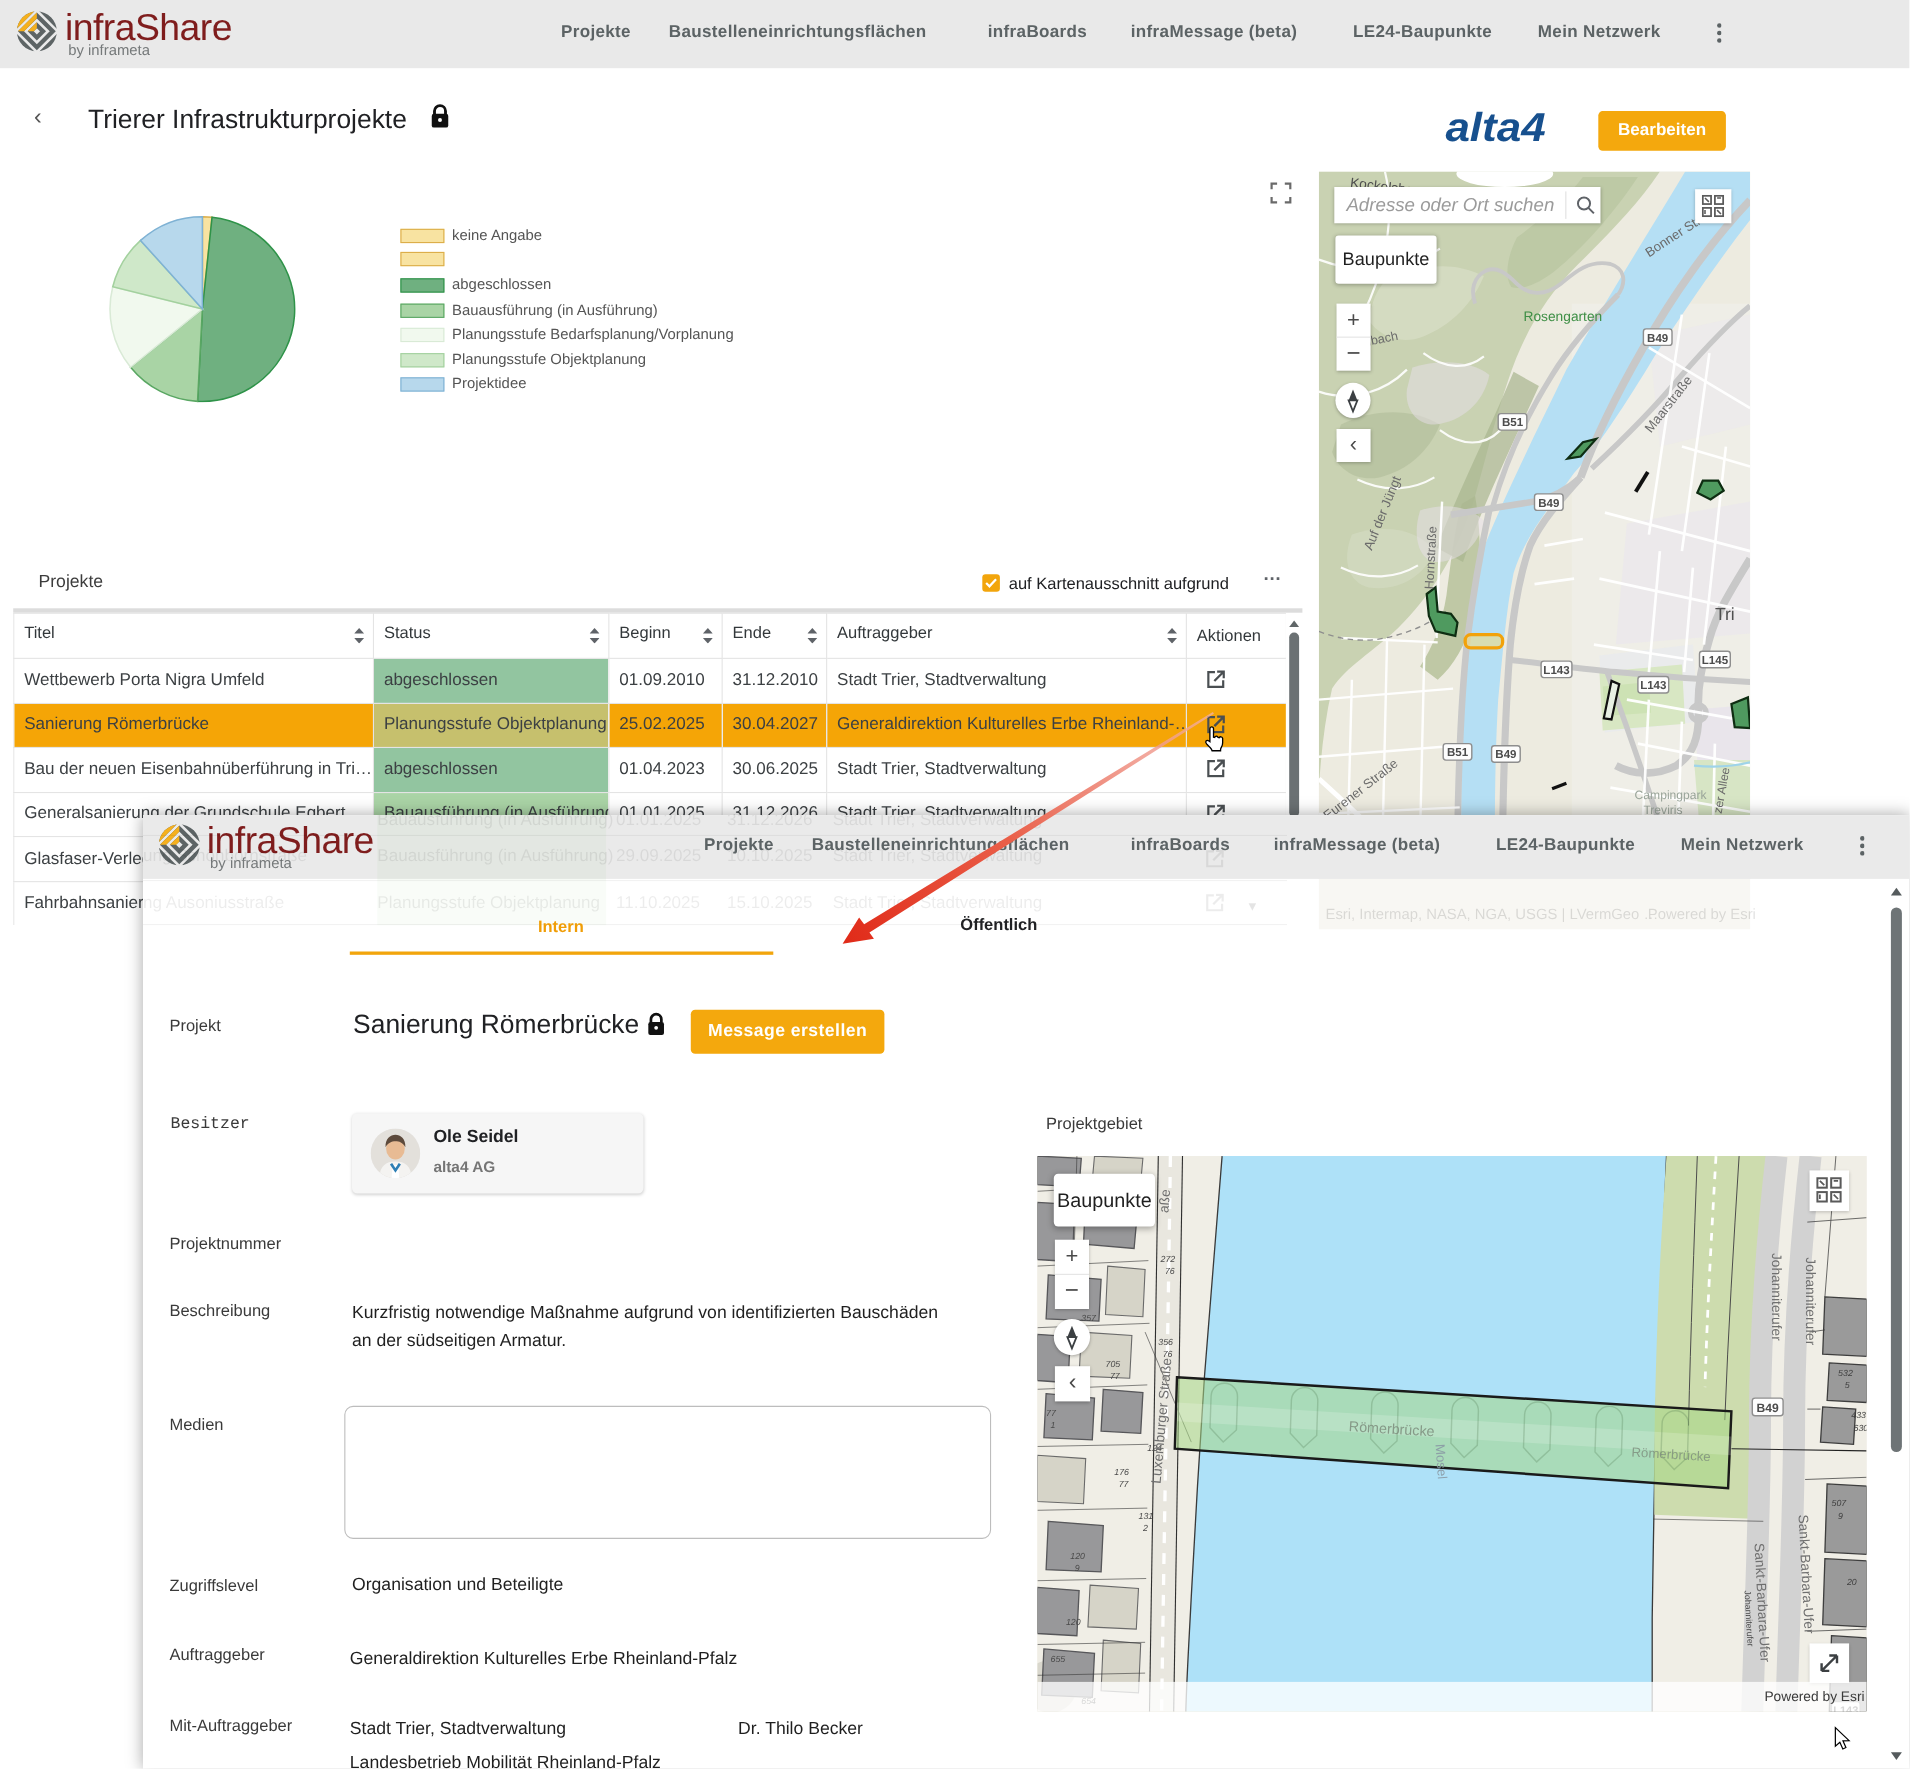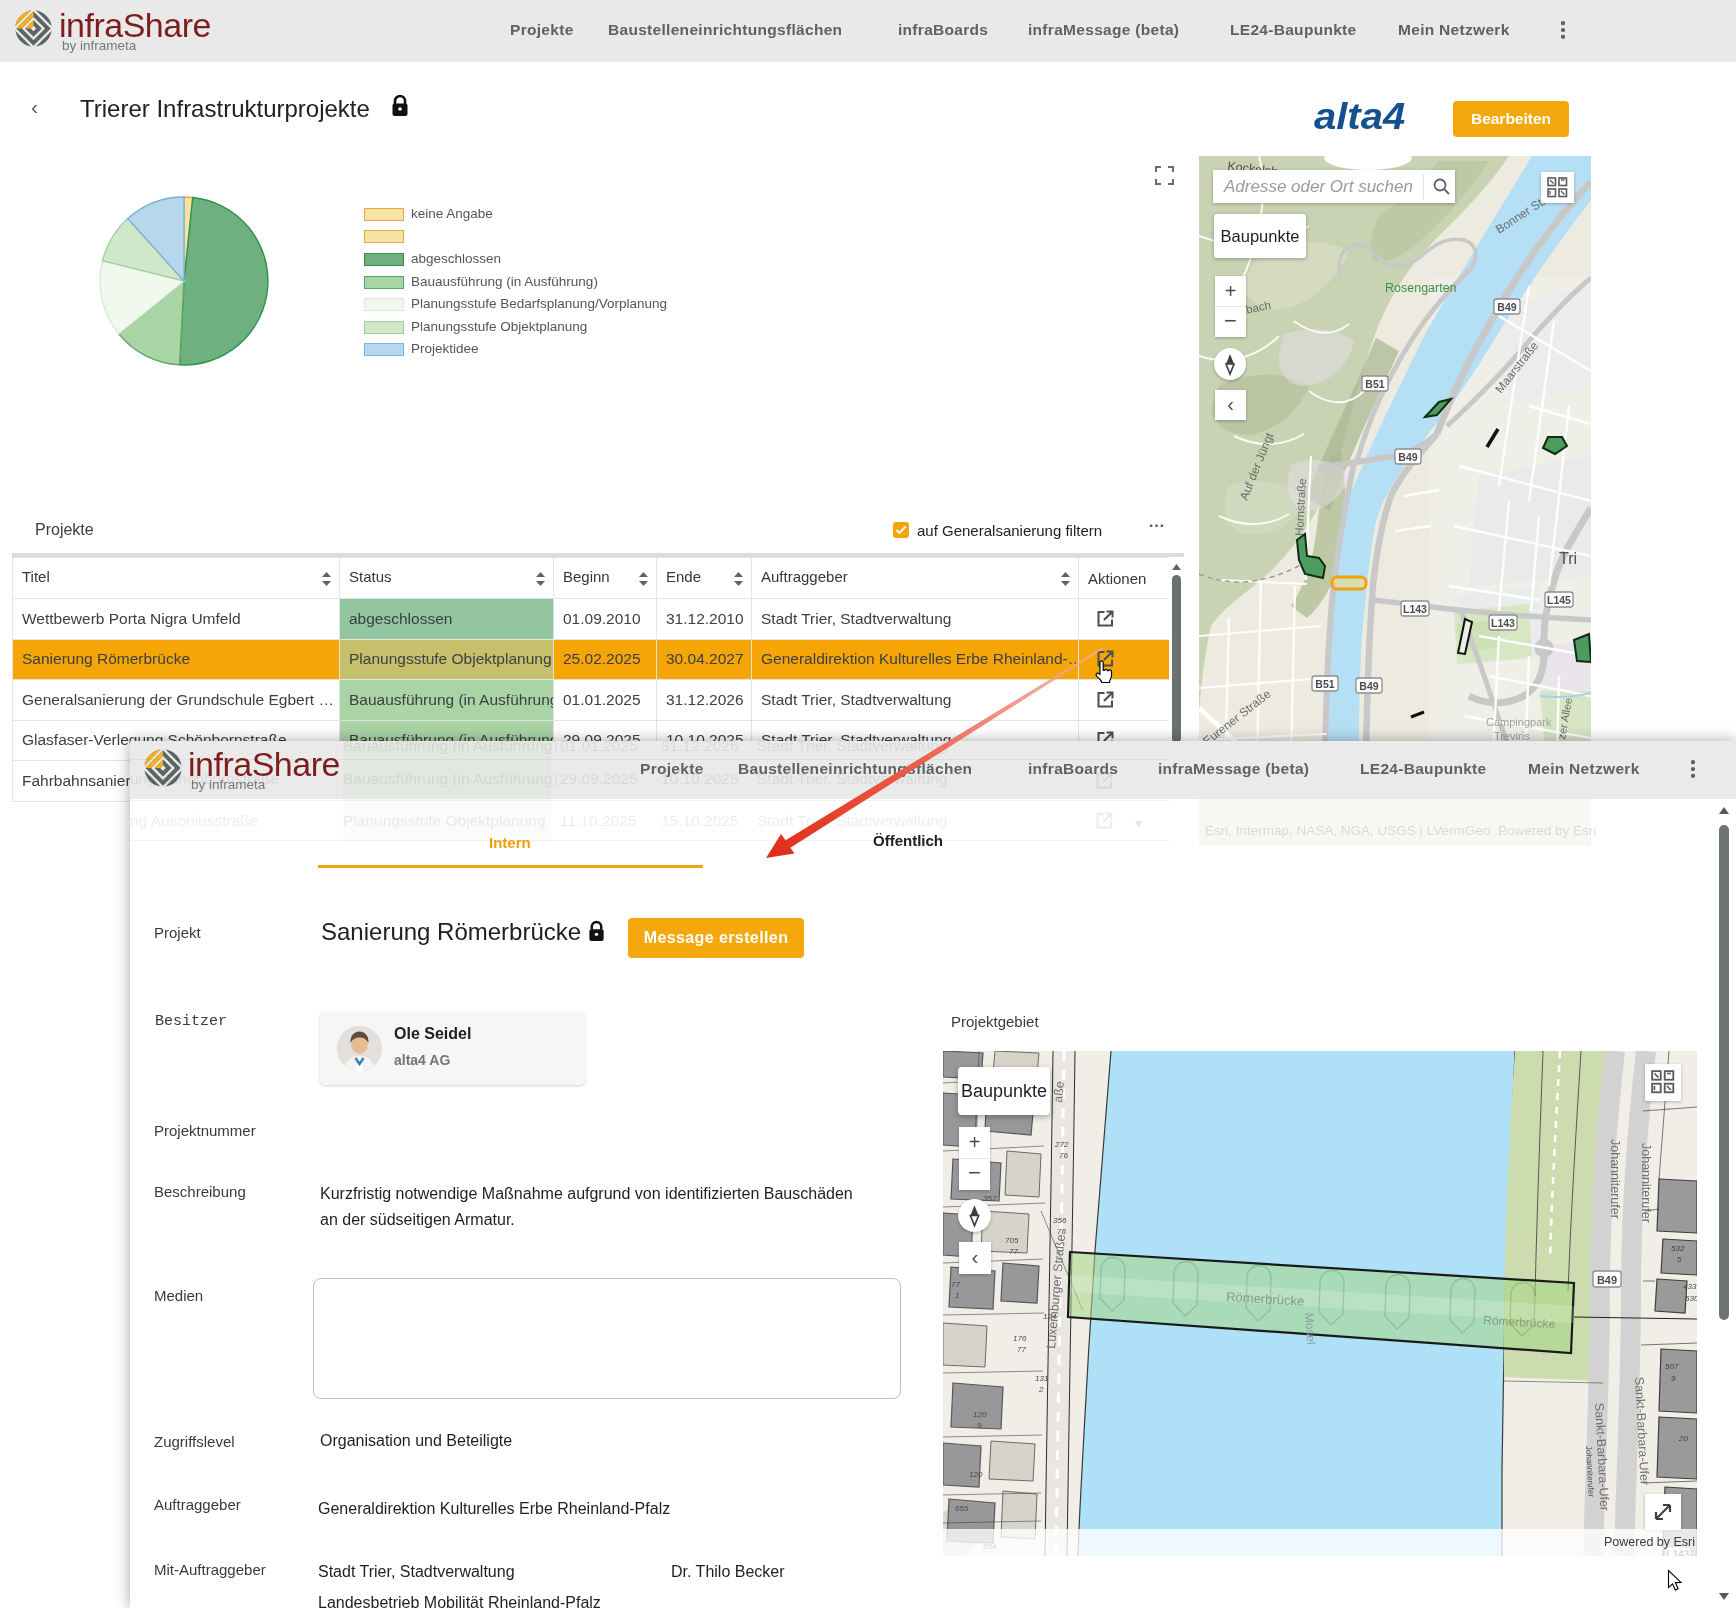--- a/index.html
+++ b/index.html
@@ -102,21 +102,21 @@
       <path d="M2,7 V2 H7 M14,2 H19 V7 M19,14 V19 H14 M7,19 H2 V14"></path>
     </g>
   </svg>
 
   <div class="abs" style="left:35px; top:521px; font-size:16px; color:#3c3c3c;">Projekte</div>
   <div class="abs" style="left:893px; top:522px; width:16px; height:16px; background:#F2A50C; border-radius:3px;">
     <svg width="16" height="16" viewBox="0 0 16 16">
         <path d="M3.5,8 L6.5,11 L12.5,4.5" stroke="#fff" stroke-width="2" fill="none"></path>
       </svg>
   </div>
-  <div class="abs" style="left:917px; top:522px; font-size:15px; color:#202124;">auf Generalsanierung filtern</div>
+  <div class="abs" style="left:917px; top:522px; font-size:15px; color:#202124;">auf Kartenausschnitt aufgrund</div>
   <div class="abs" style="left:1148px; top:512px; font-size:17px; color:#5f6368; font-weight:bold;">…</div>
 
   <div class="abs" style="left:12px; top:553px; width:1172px; height:4px; background:#dcdcdc;"></div>
 
   <div class="abs" id="tablewrap" style="left:12px; top:557px; width:1157px; height:284px; overflow:hidden;">
     <table class="prj">
       <colgroup>
           <col style="width:327px">
           <col style="width:214px">
           <col style="width:103px">
@@ -164,20 +164,31 @@
         <td style="background:#c6c06d;">Planungsstufe Objektplanung</td>
         <td>25.02.2025</td>
             <td>30.04.2027</td>
         <td>Generaldirektion Kulturelles Erbe Rheinland-…</td>
         <td class="act"><svg width="17" height="17" viewBox="0 0 17 17" style="margin-left:9px; margin-top:3px;">
                 <path d="M14,14.5 H2.5 V3 H7.5 V1 H0.5 V16.5 H16 V9.5 H14 Z" fill="#4a4f52"></path>
                 <path d="M9.5,0.5 V2.5 H13 L6.2,9.3 L7.7,10.8 L14.5,4 V7.5 H16.5 V0.5 Z" fill="#4a4f52"></path>
               </svg></td>
       </tr>
       <tr>
+        <td>Bau der neuen Eisenbahnüberführung in Tri…</td>
+        <td style="background:#92c5a0;">abgeschlossen</td>
+        <td>01.04.2023</td>
+            <td>30.06.2025</td>
+        <td>Stadt Trier, Stadtverwaltung</td>
+        <td class="act"><svg width="17" height="17" viewBox="0 0 17 17" style="margin-left:9px; margin-top:3px;">
+                <path d="M14,14.5 H2.5 V3 H7.5 V1 H0.5 V16.5 H16 V9.5 H14 Z" fill="#4a4f52"></path>
+                <path d="M9.5,0.5 V2.5 H13 L6.2,9.3 L7.7,10.8 L14.5,4 V7.5 H16.5 V0.5 Z" fill="#4a4f52"></path>
+              </svg></td>
+      </tr>
+      <tr>
         <td>Generalsanierung der Grundschule Egbert …</td>
         <td style="background:#aad4a6;">Bauausführung (in Ausführung)</td>
         <td>01.01.2025</td>
             <td>31.12.2026</td>
         <td>Stadt Trier, Stadtverwaltung</td>
         <td class="act"><svg width="17" height="17" viewBox="0 0 17 17" style="margin-left:9px; margin-top:3px;">
                 <path d="M14,14.5 H2.5 V3 H7.5 V1 H0.5 V16.5 H16 V9.5 H14 Z" fill="#4a4f52"></path>
                 <path d="M9.5,0.5 V2.5 H13 L6.2,9.3 L7.7,10.8 L14.5,4 V7.5 H16.5 V0.5 Z" fill="#4a4f52"></path>
               </svg></td>
       </tr>

